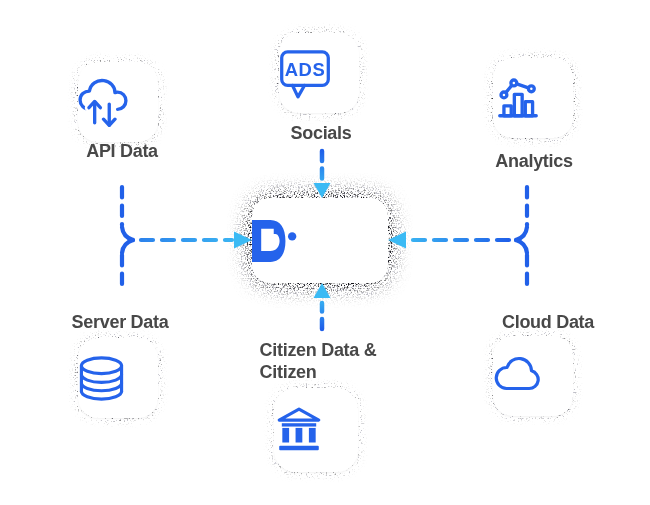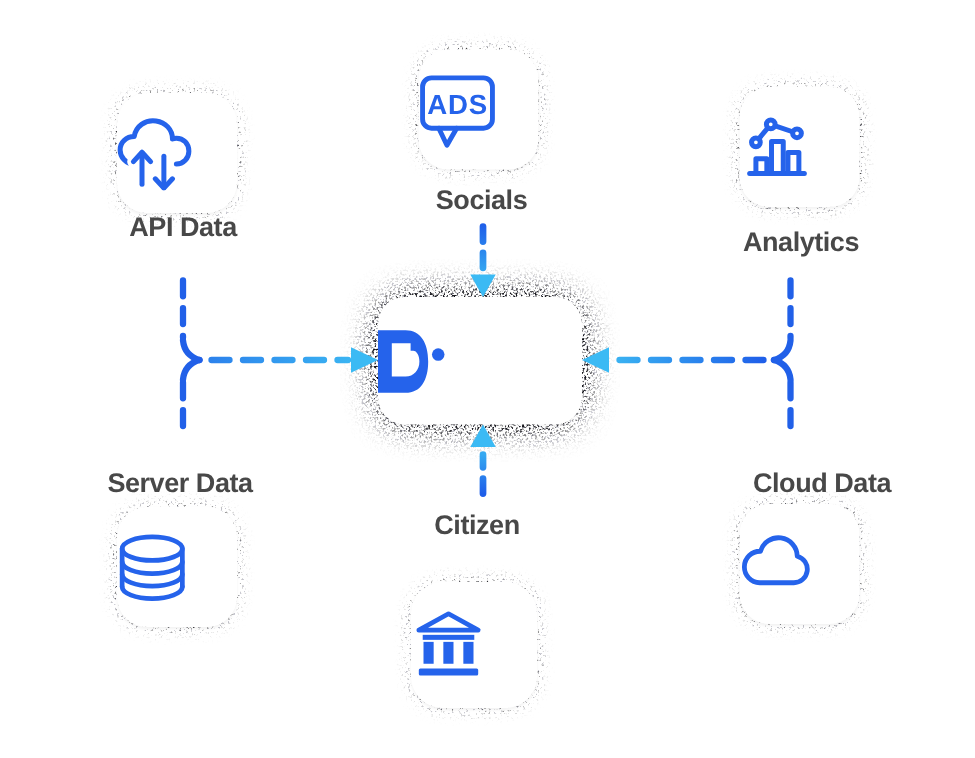--- a/index.html
+++ b/index.html
@@ -154,20 +154,21 @@
       <ellipse cx="24" cy="11" rx="20.5" ry="8"></ellipse>
       <path d="M3.5 11 V37"></path>
         <path d="M44.5 11 V37"></path>
       <path d="M3.5 20 A20.5 8 0 0 0 44.5 20"></path>
       <path d="M3.5 28.5 A20.5 8 0 0 0 44.5 28.5"></path>
       <path d="M3.5 37 A20.5 8 0 0 0 44.5 37"></path>
     </svg>
   </div>
 
   <div class="label" style="left:318px;top:339px;">
+    <div>Citizen Data &amp;</div>
     <div>Citizen</div>
   </div>
   <div class="box" style="left:274px;top:388px;width:84px;height:84px;border-radius:21px;">
     <svg class="icon" width="50" height="50" viewBox="0 0 48 48">
       <path d="M24 4 L43 14.5 H5 Z" fill="none" stroke="#2563eb" stroke-width="3" stroke-linejoin="round"></path>
       <rect x="7.5" y="17.5" width="33" height="3.2" fill="#2563eb"></rect>
       <rect x="8" y="22" width="6.5" height="14" fill="#2563eb"></rect>
       <rect x="20.7" y="22" width="6.5" height="14" fill="#2563eb"></rect>
       <rect x="33.5" y="22" width="6.5" height="14" fill="#2563eb"></rect>
       <rect x="5" y="39" width="38" height="4.5" rx="1" fill="#2563eb"></rect>

